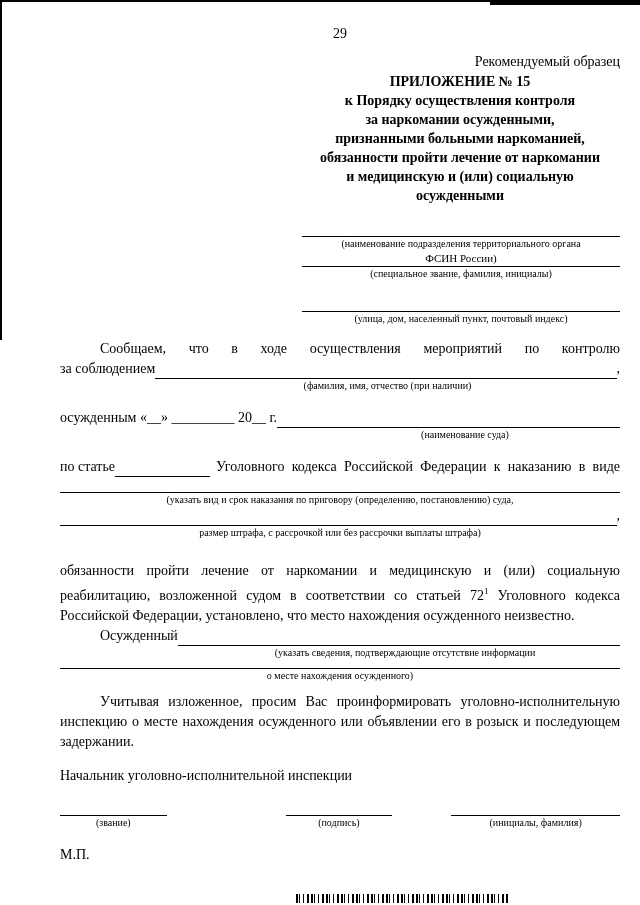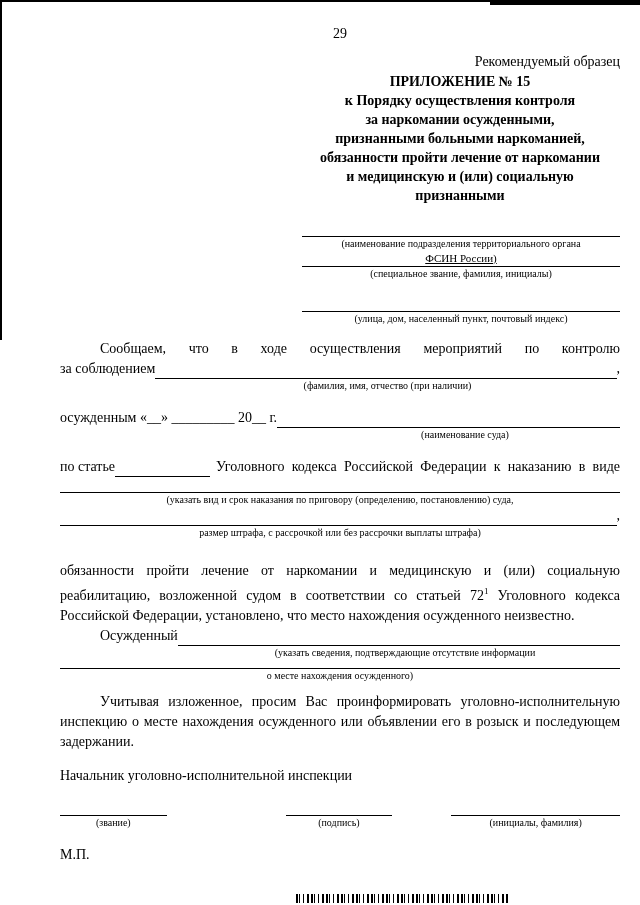--- a/index.html
+++ b/index.html
@@ -20,21 +20,21 @@
 
   .content { padding:24px 20px 0 60px; font-size:14px; line-height:20px; }
 
   .page-number { text-align:center; margin-bottom:8px; }
 
   .header-row { display:flex; justify-content:space-between; align-items:flex-end;flex-direction:column; }
   .title-block { width:320px; font-weight:bold; text-align:center; line-height:19px; font-size:14px; }
 
   .addressee { width:318px; margin-left:auto; margin-top:16px; }
   .write-line { border-bottom:1px solid #000; height:16px; }
-  .write-line.fsin { height:auto; font-size:11px; line-height:15px; text-align:center; margin-top:1px;text-decoration:underline; }
+  .write-line.fsin { height:auto; font-size:11px; line-height:15px; text-align:center; margin-top:1px; }
   .caption { font-size:10px; line-height:13px; text-align:center; }
 
   .body-start { margin-top:14px; }
   .row { display:flex; align-items:flex-end; }
   .blank { border-bottom:1px solid #000; display:inline-block; }
   .grow { flex:1; }
   .justify-last { text-align:justify; text-align-last:justify; }
   .indent { text-indent:40px; }
   .para { text-align:justify; margin-top:6px; }
   sup { font-size:9px; vertical-align:super; }
@@ -69,21 +69,21 @@
 
     <div class="header-row">
       <div>Рекомендуемый образец</div>
       <div class="title-block">
         <div>ПРИЛОЖЕНИЕ № 15</div>
         <div>к Порядку осуществления контроля</div>
         <div>за наркомании осужденными,</div>
         <div>признанными больными наркоманией,</div>
         <div>обязанности пройти лечение от наркомании</div>
         <div>и медицинскую и (или) социальную</div>
-        <div>признанными</div>
+        <div>осужденными</div>
       </div>
     </div>
 
     <div class="addressee">
       <div class="write-line"></div>
       <div class="caption">(наименование подразделения территориального органа</div>
       <div class="write-line fsin">ФСИН России)</div>
       <div class="caption">(специальное звание, фамилия, инициалы)</div>
       <div class="write-line mt4"></div>
       <div class="caption">(улица, дом, населенный пункт, почтовый индекс)</div>

